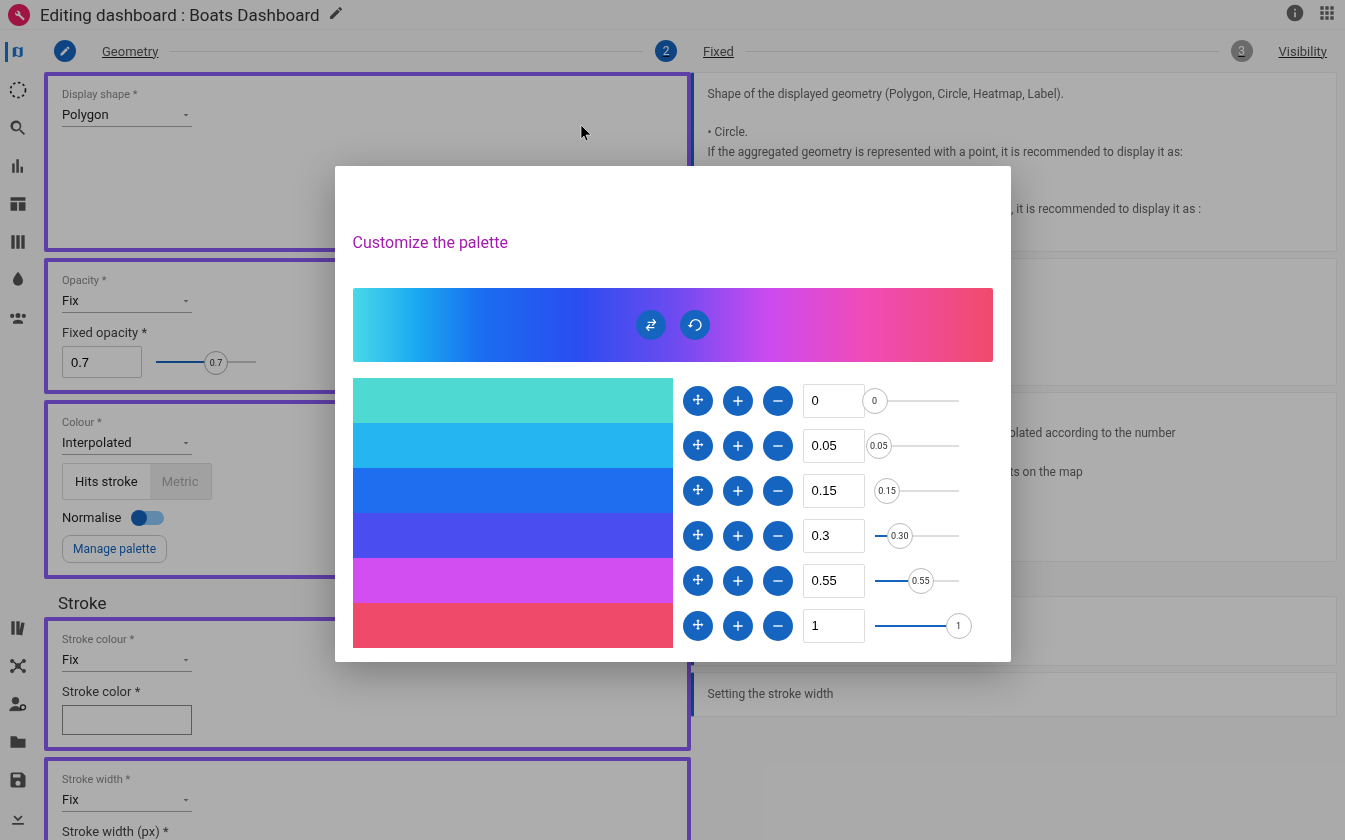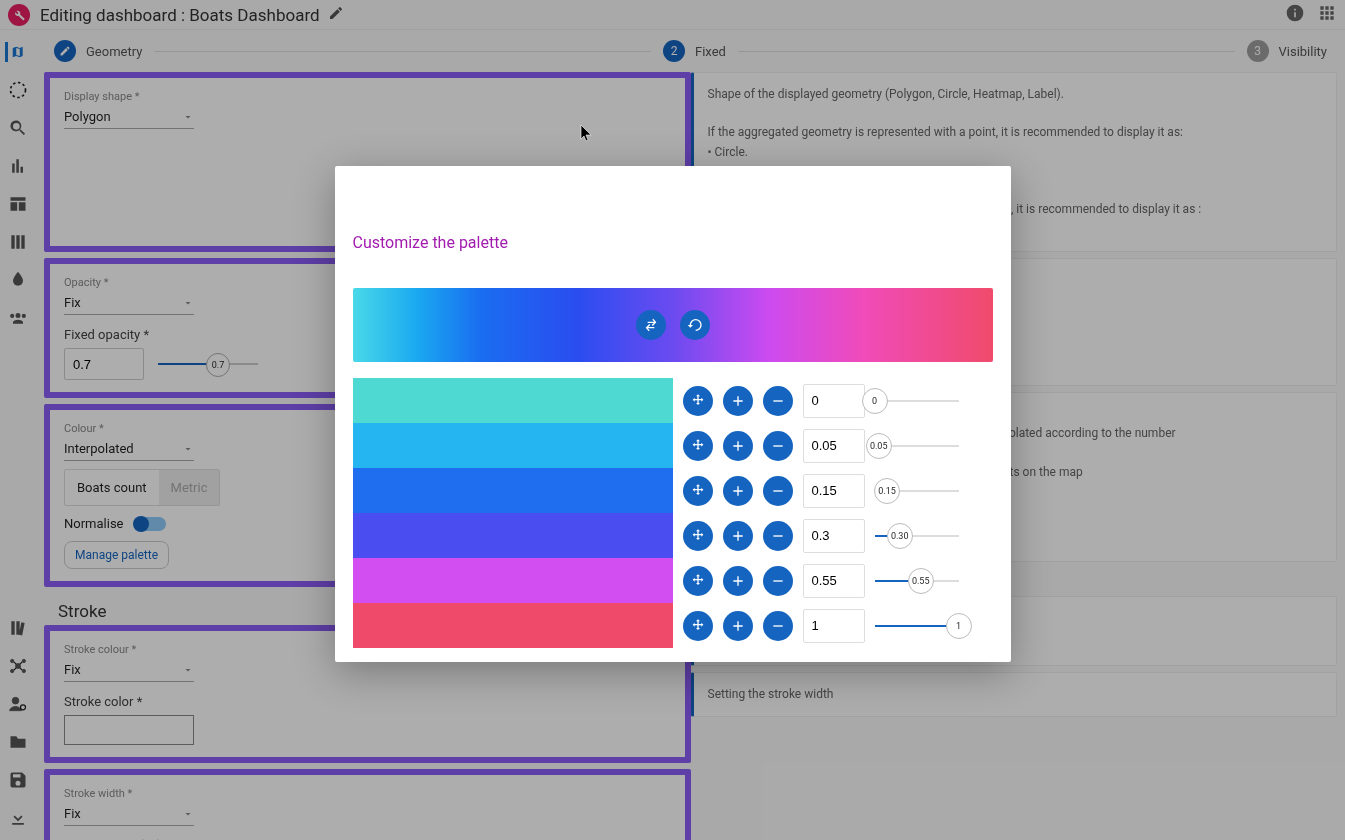--- a/index.html
+++ b/index.html
@@ -16,31 +16,31 @@
 .sidebar { position:absolute; top:30px; left:0; width:36px; bottom:0; background:#fafafa; display:flex; flex-direction:column; align-items:center; padding-top:12px; gap:18px; }
 .sidebar .sicon { width:20px; height:20px; display:flex; align-items:center; justify-content:center; }
 .sidebar .sicon svg { width:20px; height:20px; fill:#555; }
 .sidebar .sicon.active { border-left:3px solid #1976d2; padding-left:3px; margin-left:-6px; }
 .sidebar .sicon.active svg { fill:#1976d2; }
 .sidebar .spacer { flex:1; }
 
 .main { position:absolute; top:30px; left:36px; right:0; bottom:0; overflow:hidden; }
 
 .stepper { display:flex; align-items:center; padding:10px 18px; }
-.step { display:flex; align-items:center; gap:10px; }
+.step { display:flex; align-items:center; gap:26px;text-decoration:underline; }
 .step-circle { width:22px; height:22px; border-radius:50%; display:flex; align-items:center; justify-content:center; color:#fff; font-size:12px; }
 .step-circle.blue { background:#1565c0; }
 .step-circle.grey { background:#9e9e9e; }
 .step-circle svg { width:12px; height:12px; fill:#fff; }
 .step-label { font-size:13px; color:#555; }
 .step-line { flex:1; height:1px; background:#ddd; margin:0 12px; }
 
 .content { display:flex; padding:0 8px; gap:0; }
 .col { flex:1; }
-.panel { background:#fff; border:6px solid #8b5cf6; border-radius:2px; padding:12px 14px; margin-bottom:6px; }
+.panel { background:#fff; border:4px solid #8b5cf6; border-radius:2px; padding:12px 14px; margin-bottom:6px; }
 .panel-r { background:#fff; border:1px solid #eee; border-left:3px solid #1565c0; border-radius:2px; padding:12px 14px; margin-bottom:6px; font-size:12px; color:#666; line-height:1.6; }
 
 .field-label { font-size:11px; color:#888; margin-bottom:2px; }
 .select { width:130px; border:none; border-bottom:1px solid #aaa; padding:4px 0; font-size:13px; background:transparent; display:flex; justify-content:space-between; align-items:center; }
 .select svg { width:12px; height:12px; fill:#888; }
 .sub-label { font-size:13px; color:#444; margin-top:12px; margin-bottom:6px; }
 .num-input { width:80px; height:32px; border:1px solid #ccc; border-radius:2px; padding:0 8px; font-size:13px; }
 .slider-row { display:flex; align-items:center; gap:14px; }
 .slider { position:relative; width:100px; height:2px; background:#ccc; }
 .slider .fill { position:absolute; height:2px; background:#1565c0; left:0; }
@@ -315,21 +315,21 @@
 
       <div class="panel">
         <div class="field-label">Colour *</div>
         <div class="select">
           <span>Interpolated</span>
             <svg>
               <use href="#i-caret"></use>
             </svg>
         </div>
         <div class="pill-group">
-          <div class="pill">Boats count</div>
+          <div class="pill">Hits stroke</div>
           <div class="pill inactive">Metric</div>
         </div>
         <div class="toggle-row">
           <span>Normalise</span>
           <div class="switch"></div>
         </div>
         <div class="link-btn">Manage palette</div>
       </div>
 
       <div class="section-title">Stroke</div>
@@ -354,22 +354,22 @@
               <use href="#i-caret"></use>
             </svg>
         </div>
         <div class="sub-label">Stroke width (px) *</div>
       </div>
     </div>
 
     <div class="col">
       <div class="panel-r" style="height:180px">
         <div>Shape of the displayed geometry (Polygon, Circle, Heatmap, Label).</div><br>
+        <div>• Circle.</div>
         <div>If the aggregated geometry is represented with a point, it is recommended to display it as:</div>
-        <div>• Circle.</div>
         <div>• Heatmap.</div><br>
         <div>If the aggregated geometry is represented with a polygon, it is recommended to display it as :</div>
       </div>
       <div class="panel-r" style="height:128px"></div>
       <div class="panel-r" style="height:170px">
         <br>
         <div>For a Polygon, Circle or Label, the colour is fixed or interpolated according to the number</div><br>
         <div>For a Heatmap, the colour reflects the density of the points on the map</div>
       </div>
       <div style="height:28px"></div>

